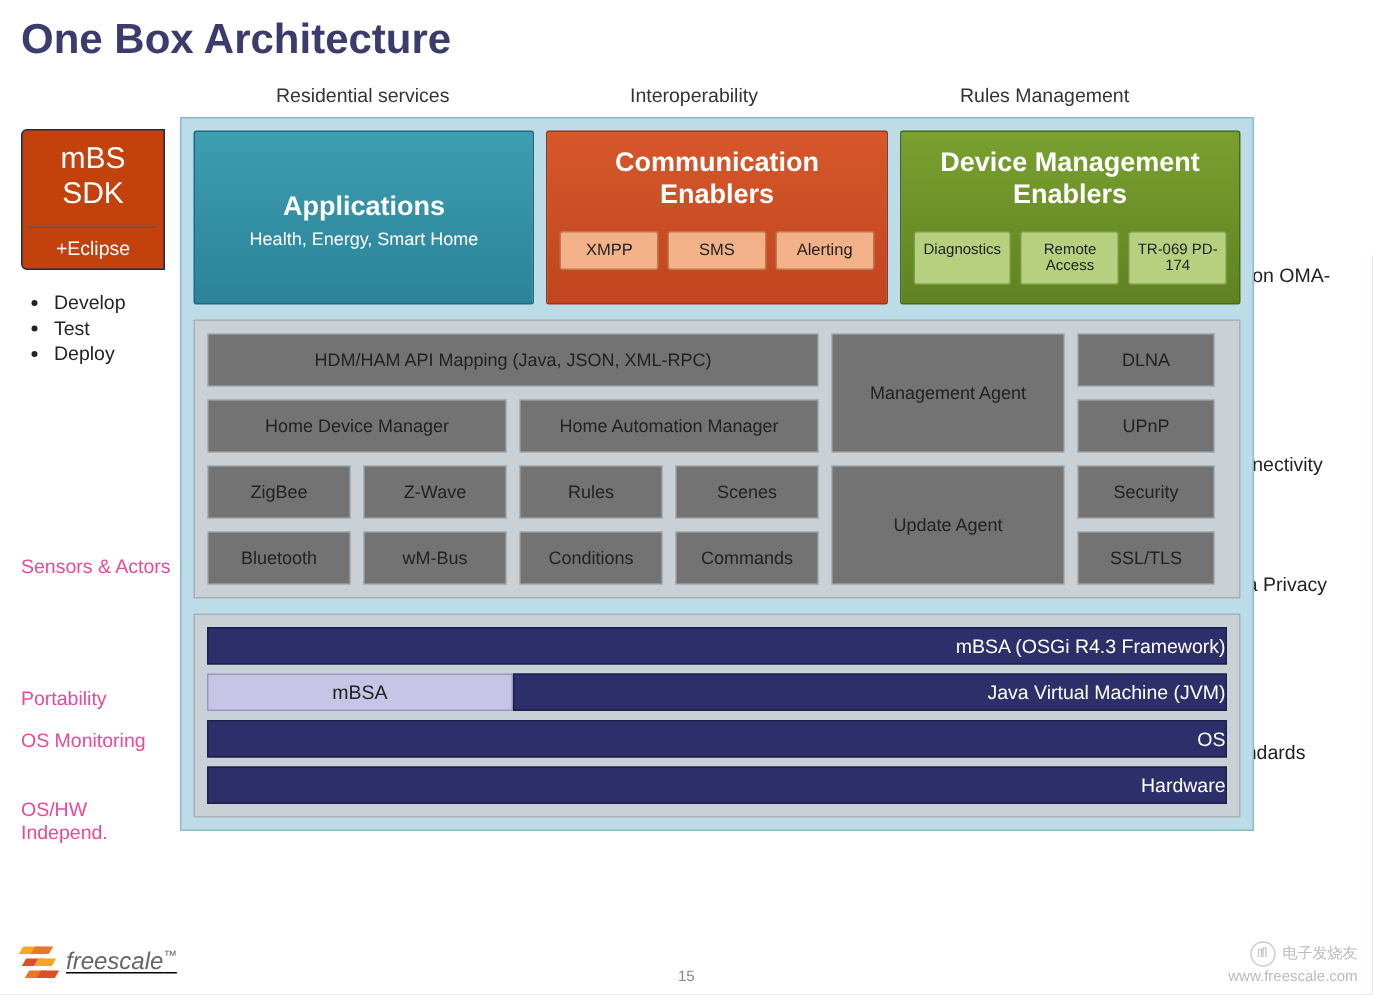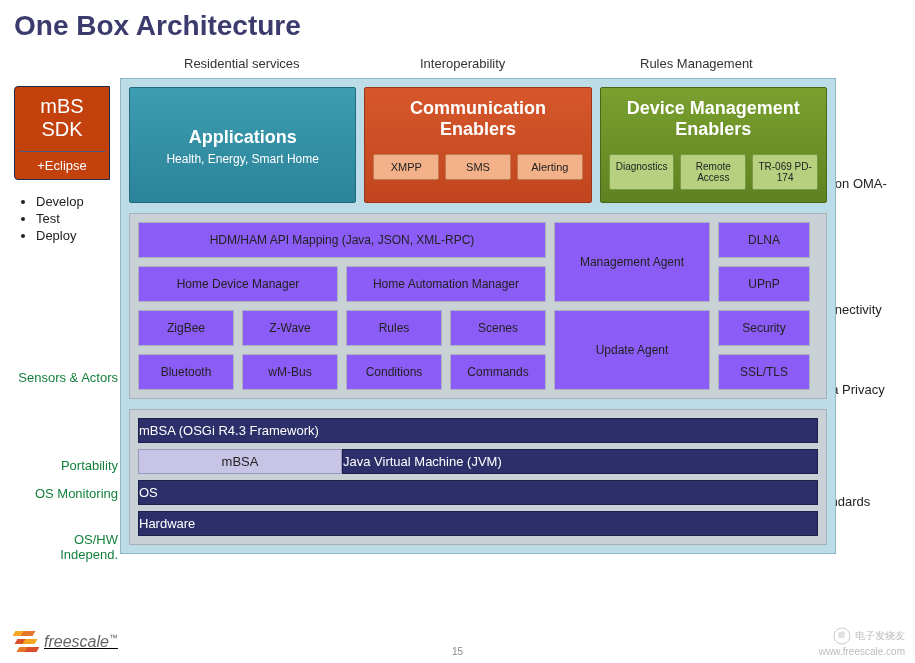--- a/index.html
+++ b/index.html
@@ -6,46 +6,46 @@
   body { font-family: Arial, Helvetica, sans-serif; background: #fff; width: 915px; height: 663px; position: relative; overflow: hidden; }
   .slide-title { font-size: 28px; font-weight: bold; color: #3b3b6d; padding: 10px 0 0 14px; }
   .top-labels { position: absolute; top: 56px; left: 0; width: 100%; height: 20px; color: #333; font-size: 13px; }
   .top-labels span { position: absolute; }
   .sdk-box { position: absolute; left: 14px; top: 86px; width: 96px; background: #c2410c; color: #fff; border-radius: 4px 0 0 4px; padding: 6px 4px; text-align: center; border: 1px solid #1e2a4a; }
   .sdk-box .line1 { font-size: 20px; margin-top: 2px; }
   .sdk-box .line2 { font-size: 20px; }
   .sdk-box .line3 { font-size: 13px; margin-top: 10px; padding-top: 6px; border-top: 1px solid #4a5a86; }
   .sdk-list { position: absolute; left: 22px; top: 194px; font-size: 13px; color: #222; }
   .sdk-list li { margin-bottom: 2px; list-style: disc; margin-left: 14px; }
-  .left-labels { position: absolute; left: 14px; width: 104px; text-align: right; font-size: 13px; color: #15803d; }
+  .left-labels { position: absolute; left: 14px; width: 104px; font-size: 13px; color: #ec4899; }
   .right-labels { position: absolute; right: 14px; width: 90px; text-align: left; font-size: 13px; color: #222; }
   .arch { position: absolute; left: 120px; top: 78px; width: 716px; background: #bcdce8; border: 1px solid #8fb8c8; padding: 8px; }
   .row { display: flex; gap: 8px; }
   
   .big { flex: 1; color: #fff; padding: 10px 8px 8px 8px; text-align: center; border-radius: 2px; }
   .big h3 { font-size: 18px; font-weight: bold; }
   .big .sub { font-size: 12px; margin-top: 4px; }
   .apps   { background: linear-gradient(#3d9db1,#2b8399); border: 1px solid #1f6b7d; }
   .comm   { background: linear-gradient(#d6572b,#c0451e); border: 1px solid #9a3617; }
   .devmgt { background: linear-gradient(#7aa02f,#5e8221); border: 1px solid #496818; }
   .pill-row { display: flex; gap: 6px; margin-top: 14px; }
   .pill { flex: 1; font-size: 11px; padding: 6px 2px; border-radius: 2px; color: #222; }
   .comm .pill { background: #f2b189; border: 1px solid #c07a4d; }
   .devmgt .pill { background: #b6d07f; border: 1px solid #7a9a44; color: #222; font-size: 10px; }
   
   .midband { background: #c9d1d6; border: 1px solid #a7b1b7; margin-top: 10px; padding: 8px; }
-  .gbox { background: #8b5cf6; border: 1px solid #aab2b8; text-align: right; font-size: 12px; color: #222; display: flex; align-items: center; justify-content: center; padding: 6px 4px; }
+  .gbox { background: #737373; border: 1px solid #aab2b8; text-align: right; font-size: 12px; color: #222; display: flex; align-items: center; justify-content: center; padding: 6px 4px; }
   .mid-grid { display: grid; grid-template-columns: 96px 96px 96px 96px 156px 92px; grid-auto-rows: 36px; gap: 8px; }
   .span2c { grid-column: span 2; }
   .span4c { grid-column: span 4; }
   .span2r { grid-row: span 2; }
   
   .stackband { background: #c9d1d6; border: 1px solid #a7b1b7; margin-top: 10px; padding: 8px; }
   .stack-row { display: flex; margin-bottom: 6px; }
-  .navy { background: #2c2f6a; color: #fff; border: 1px solid #1d1f4a; font-size: 13px; text-align: left; padding: 4px 0; }
+  .navy { background: #2c2f6a; color: #fff; border: 1px solid #1d1f4a; font-size: 13px; text-align: right; padding: 4px 0; }
   .lavender { background: #c7c4e6; color: #222; border: 1px solid #9a97c4; font-size: 13px; text-align: center; padding: 4px 0; }
   
   .footer { position: absolute; bottom: 0; left: 0; width: 100%; height: 46px; }
   .logo { position: absolute; left: 14px; bottom: 8px; display: flex; align-items: center; gap: 4px; text-decoration: underline; }
   .logo-mark { width: 26px; height: 26px; position: relative; }
   .chev { position: absolute; width: 12px; height: 5px; background: #f5a623; transform: skewX(-30deg); }
   .logo-text { font-size: 16px; color: #666; font-style: italic; }
   .pagenum { position: absolute; bottom: 6px; left: 50%; transform: translateX(-50%); font-size: 10px; color: #888; }
   .watermark { position: absolute; right: 10px; bottom: 6px; font-size: 10px; color: #bbb; text-align: right; }
   .watermark svg { vertical-align: middle; }

